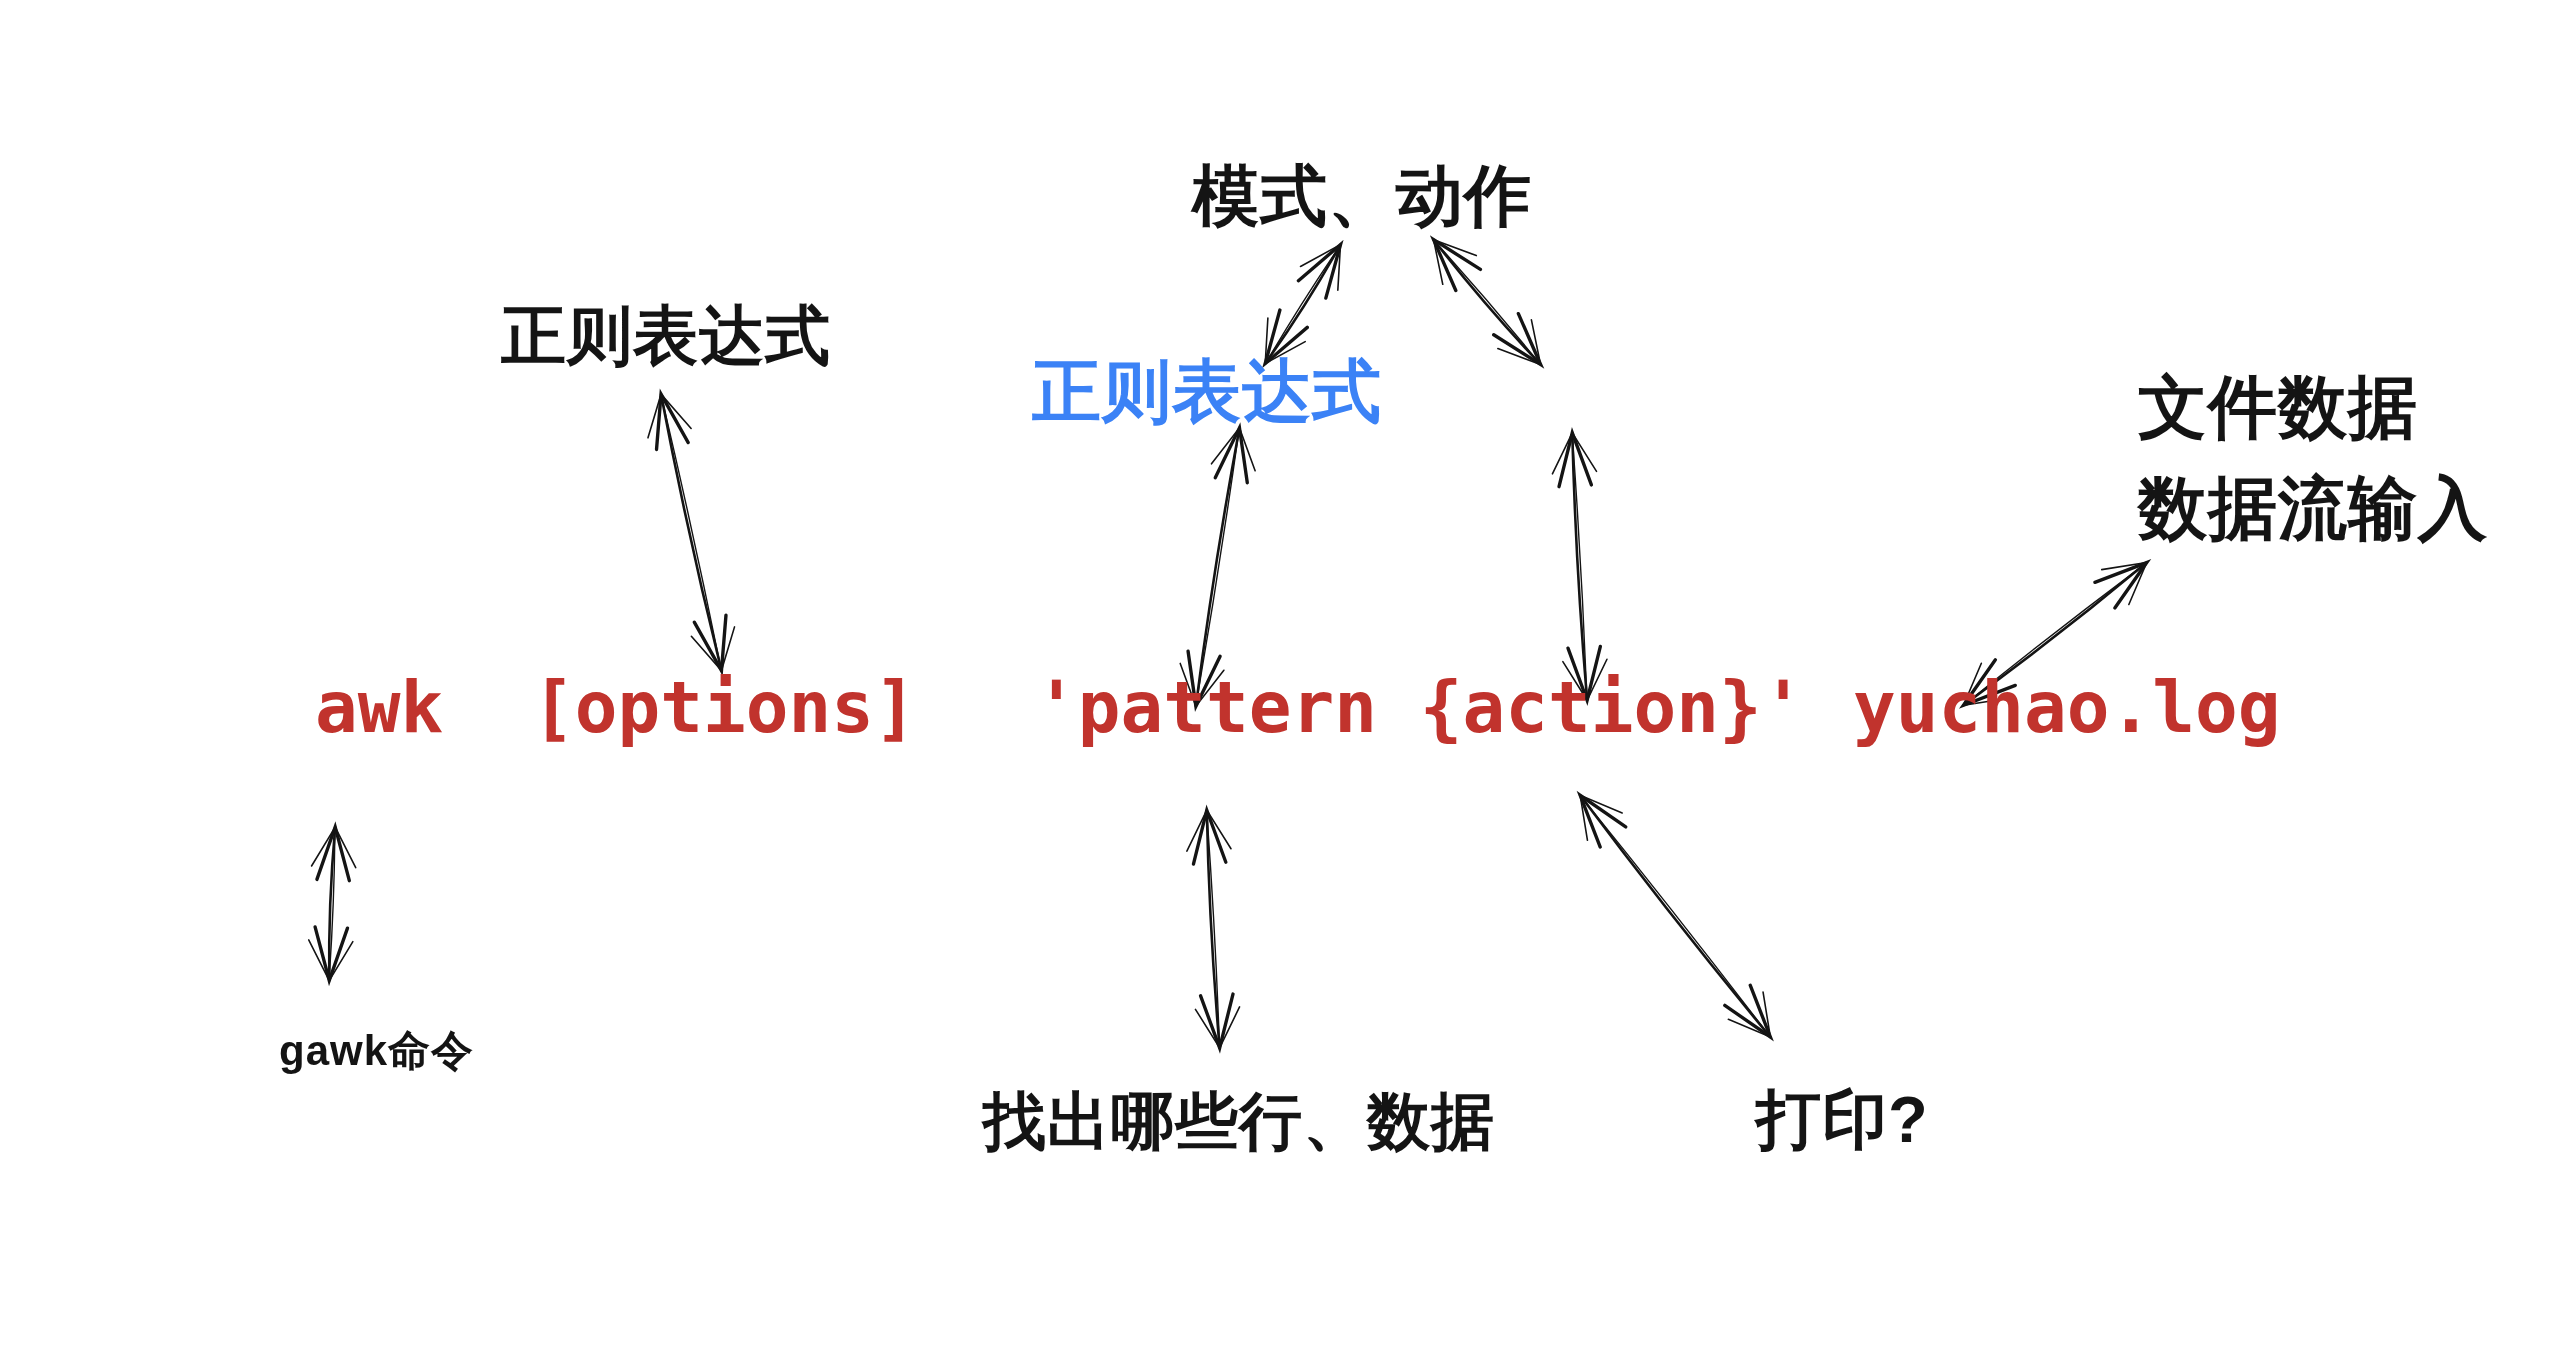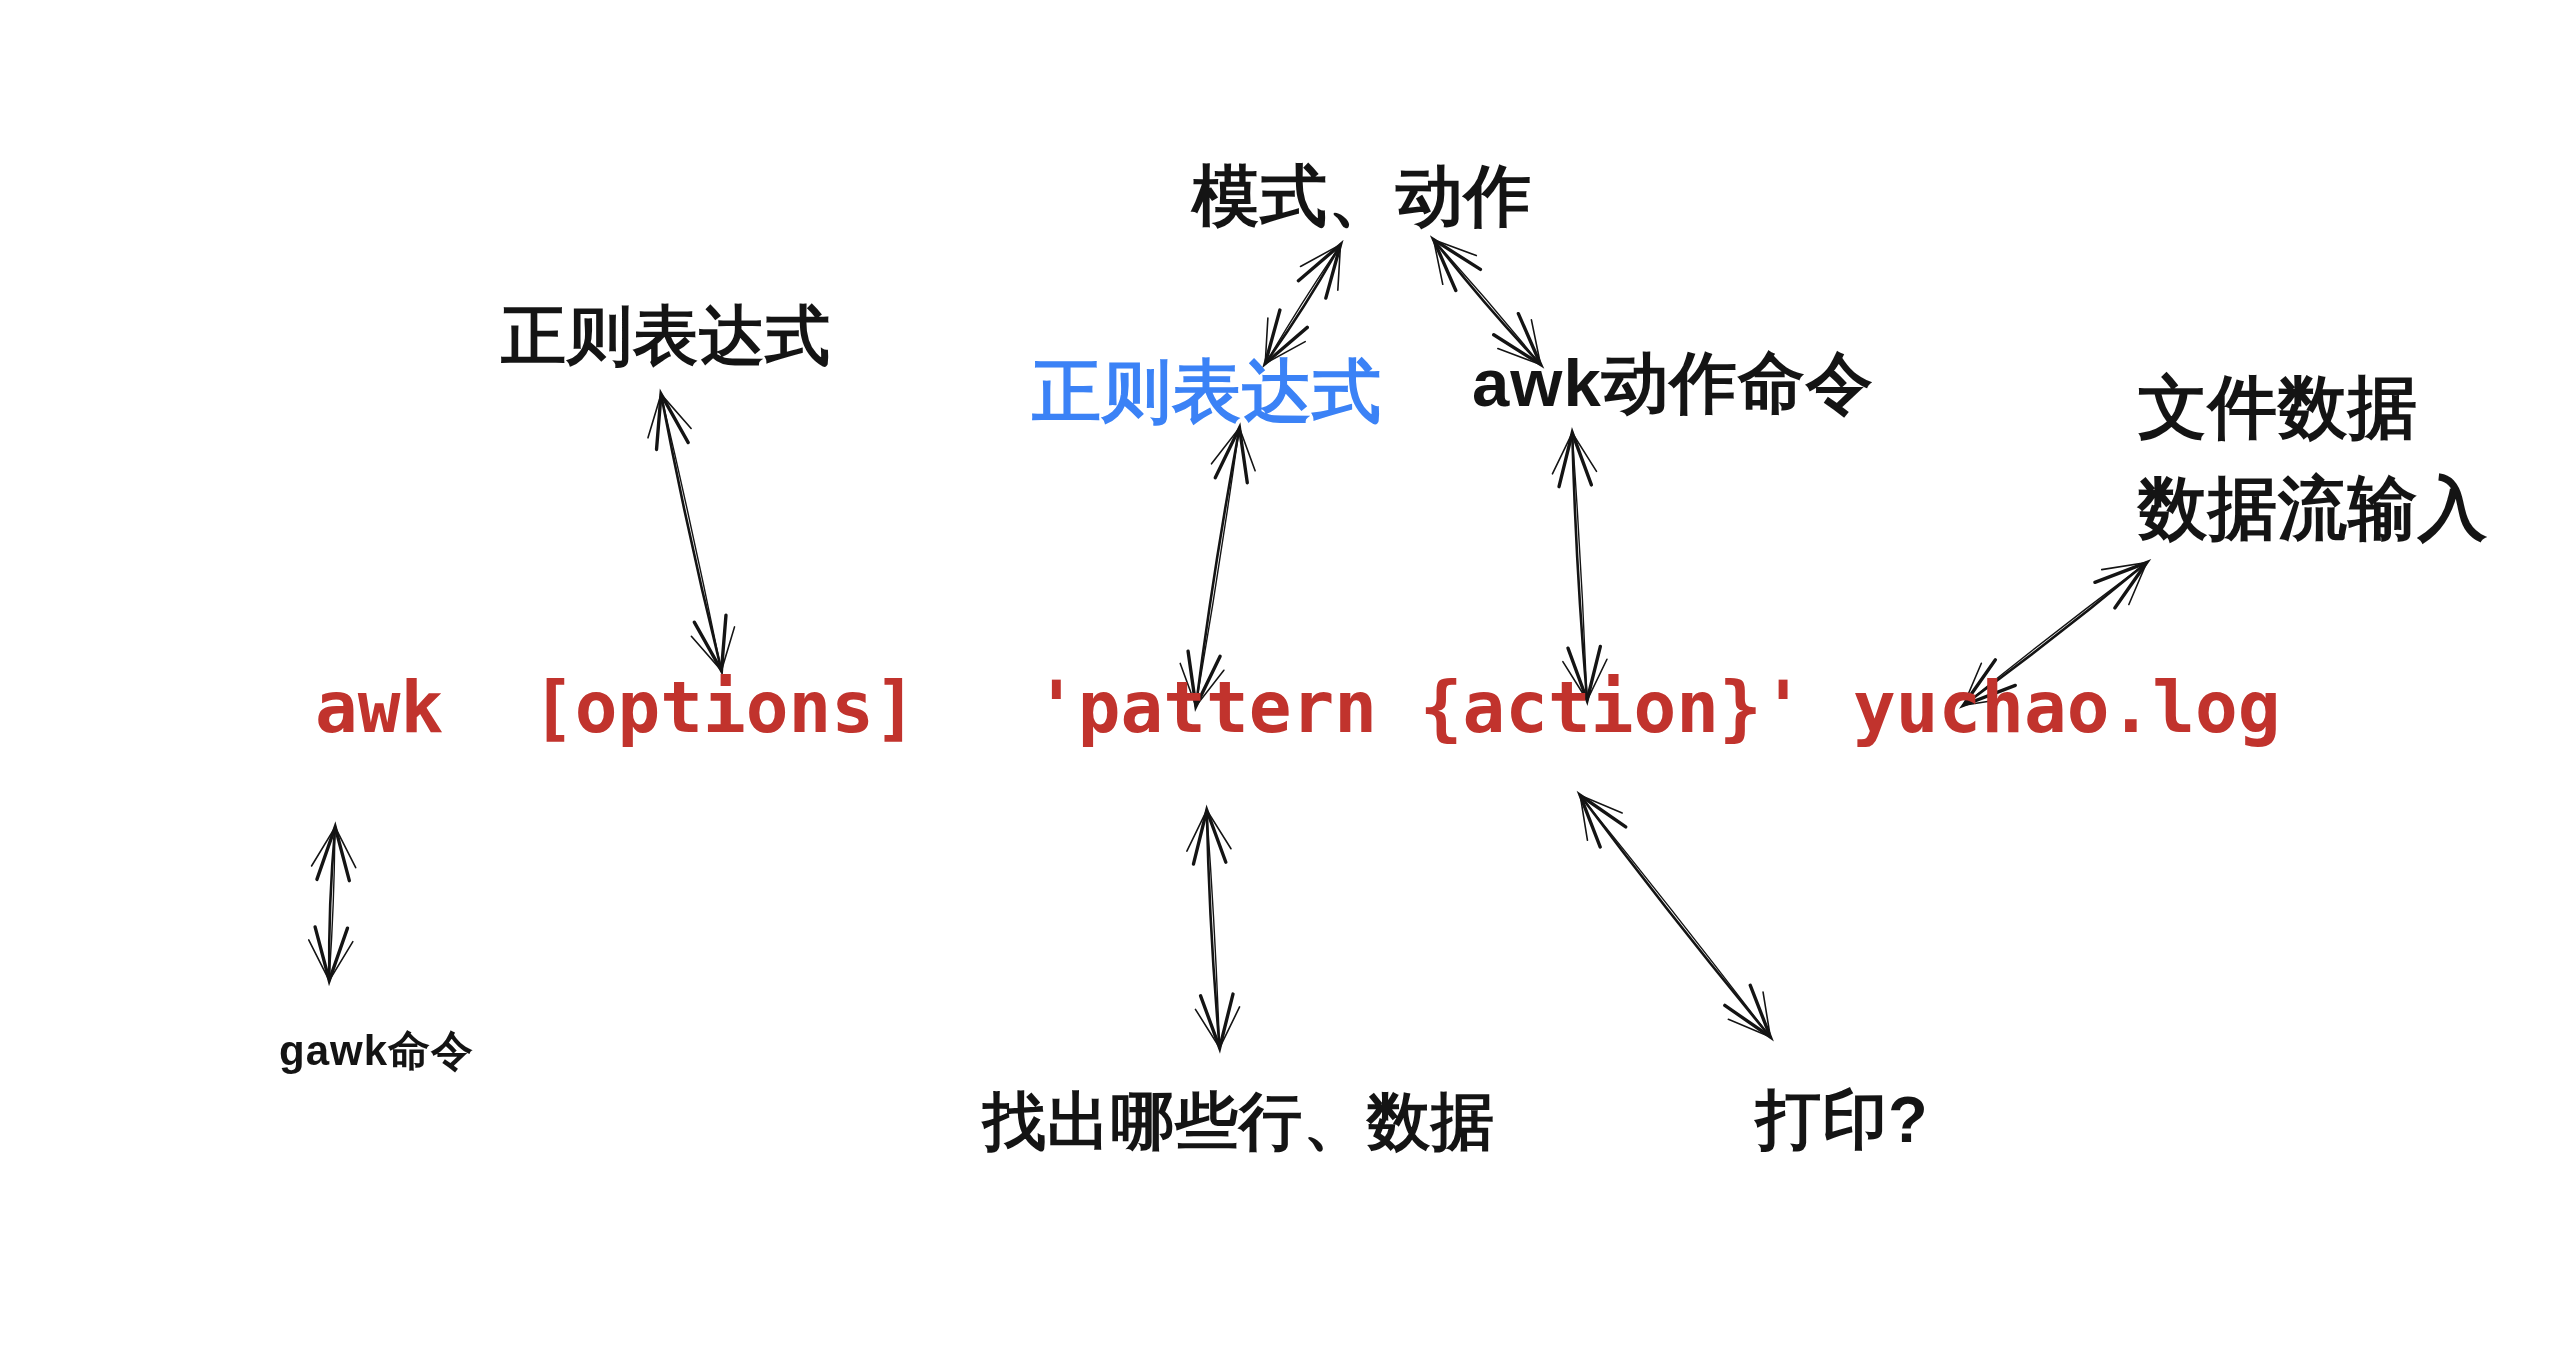--- a/index.html
+++ b/index.html
@@ -128,21 +128,20 @@
         <path d="M 2027.4465985730062 704.8861629099325 L 1982 712 L 2000.0501520771106 669.6893392867332" fill="none" stroke="#141414" stroke-width="1.6" stroke-linecap="round"></path>
         <path d="M 2114.6833008336166 587.9740578835188 L 2167 568 L 2134.796842140987 613.8143713686817" fill="none" stroke="#141414" stroke-width="3.4" stroke-linecap="round"></path>
         <path d="M 2121.553401426994 575.1138370900675 L 2167 568 L 2148.949847922889 610.3106607132668" fill="none" stroke="#141414" stroke-width="1.6" stroke-linecap="round"></path>
       </g>
     </svg>
 
   <div class="label lbl-pattern-action" style="color: rgb(20, 20, 20);">模式、动作</div>
 
   <div class="label lbl-regex" style="color: #3b82f6;">正则表达式</div>
 
-  <div class="label lbl-awk-action" style="color: rgb(20, 20, 20);">awk动作命令</div>
 
   <div class="label lbl-awk-params" style="color: rgb(20, 20, 20);">正则表达式</div>
 
   <div class="label lbl-data-input" style="color: rgb(20, 20, 20);">
     <span class="line">文件数据</span>
     <span class="line">数据流输入</span>
   </div>
 
   <div class="label lbl-gawk" style="color: rgb(20, 20, 20);">gawk命令</div>
 

